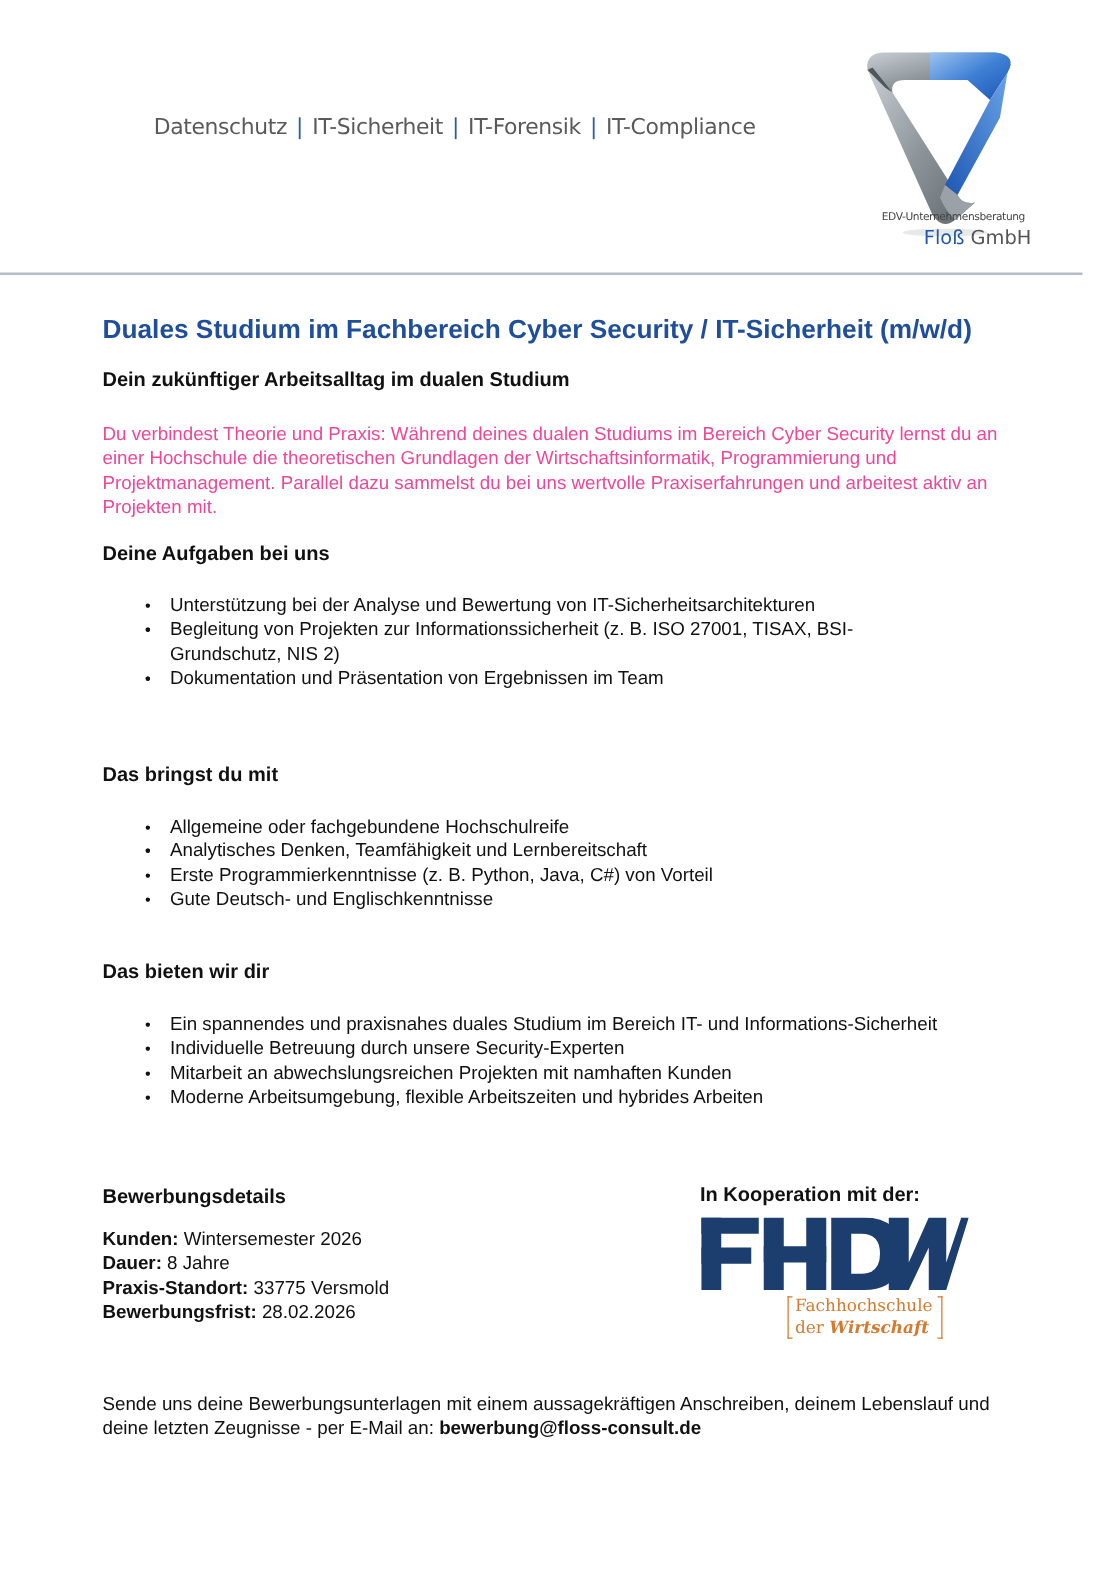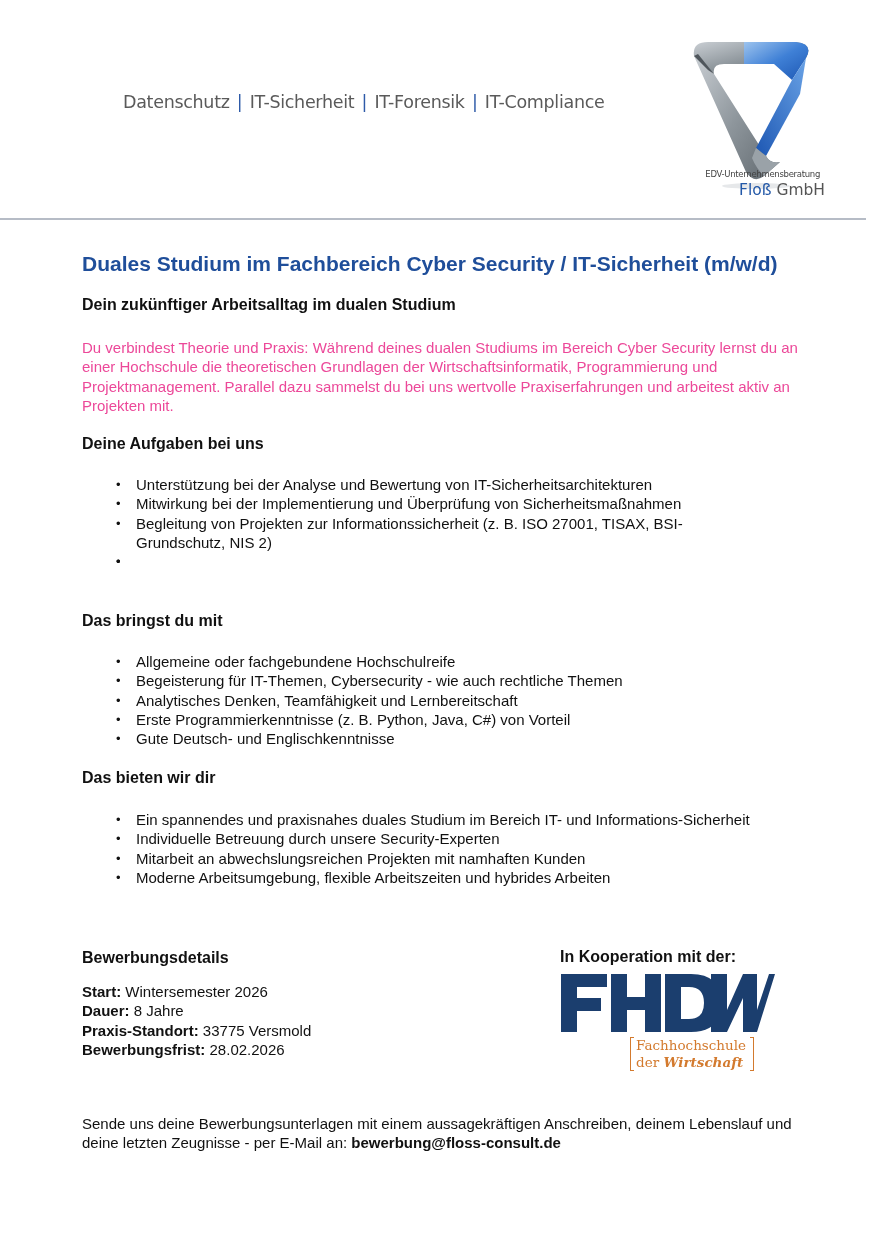--- a/index.html
+++ b/index.html
@@ -119,46 +119,46 @@
 <div class="header-rule"></div>
 
 <h1 class="title">Duales Studium im Fachbereich Cyber Security / IT-Sicherheit (m/w/d)</h1>
 
 <h2 class="h2" style="top:296px;">Dein zukünftiger Arbeitsalltag im dualen Studium</h2>
 <p class="para">Du verbindest Theorie und Praxis: Während deines dualen Studiums im Bereich Cyber Security lernst du an einer Hochschule die theoretischen Grundlagen der Wirtschaftsinformatik, Programmierung und Projektmanagement. Parallel dazu sammelst du bei uns wertvolle Praxiserfahrungen und arbeitest aktiv an Projekten mit.</p>
 
 <h2 class="h2" style="top:435px;">Deine Aufgaben bei uns</h2>
 <ul class="blist" style="top:475px;">
   <li><span class="dot">•</span><span>Unterstützung bei der Analyse und Bewertung von IT-Sicherheitsarchitekturen</span></li>
-  <li><span class="dot">•</span><span>Mitwirkung bei der Implementierung und Überprüfung von Sicherheitsmaßnahmen</span></li>
+  <li><span class="dot">•</span></li>
   <li style="width:680px;"><span class="dot">•</span><span>Begleitung von Projekten zur Informationssicherheit (z. B. ISO 27001, TISAX, BSI-Grundschutz, NIS 2)</span></li>
   <li><span class="dot">•</span></li>
-  <li><span class="dot">•</span></li>
+  <li><span class="dot">•</span><span>Dokumentation und Präsentation von Ergebnissen im Team</span></li>
 </ul>
 
 <h2 class="h2" style="top:612px;">Das bringst du mit</h2>
 <ul class="blist" style="top:652px;">
   <li><span class="dot">•</span><span>Allgemeine oder fachgebundene Hochschulreife</span></li>
-  <li><span class="dot">•</span><span>Begeisterung für IT-Themen, Cybersecurity - wie auch rechtliche Themen</span></li>
+  <li><span class="dot">•</span></li>
   <li><span class="dot">•</span><span>Analytisches Denken, Teamfähigkeit und Lernbereitschaft</span></li>
   <li><span class="dot">•</span><span>Erste Programmierkenntnisse (z. B. Python, Java, C#) von Vorteil</span></li>
   <li><span class="dot">•</span><span>Gute Deutsch- und Englischkenntnisse</span></li>
 </ul>
 
 <h2 class="h2" style="top:769px;">Das bieten wir dir</h2>
 <ul class="blist" style="top:810px;">
   <li><span class="dot">•</span><span>Ein spannendes und praxisnahes duales Studium im Bereich IT- und Informations-Sicherheit</span></li>
   <li><span class="dot">•</span><span>Individuelle Betreuung durch unsere Security-Experten</span></li>
   <li><span class="dot">•</span><span>Mitarbeit an abwechslungsreichen Projekten mit namhaften Kunden</span></li>
   <li><span class="dot">•</span><span>Moderne Arbeitsumgebung, flexible Arbeitszeiten und hybrides Arbeiten</span></li>
 </ul>
 
 <h2 class="h2" style="top:949px;">Bewerbungsdetails</h2>
 <div class="details">
-  <div><b>Start:</b><span> Wintersemester 2026</span></div>
+  <div><b>Kunden:</b><span> Wintersemester 2026</span></div>
   <div><b>Dauer:</b><span> 8 Jahre</span></div>
   <div><b>Praxis-Standort:</b><span> 33775 Versmold</span></div>
   <div><b>Bewerbungsfrist:</b><span> 28.02.2026</span></div>
 </div>
 
 <div class="koop">In Kooperation mit der:</div>
 <svg class="fhdw" viewBox="0 0 214 62">
   <g fill="#1b3e6e">
 
     <rect x="0" y="0" width="46" height="13"></rect>

